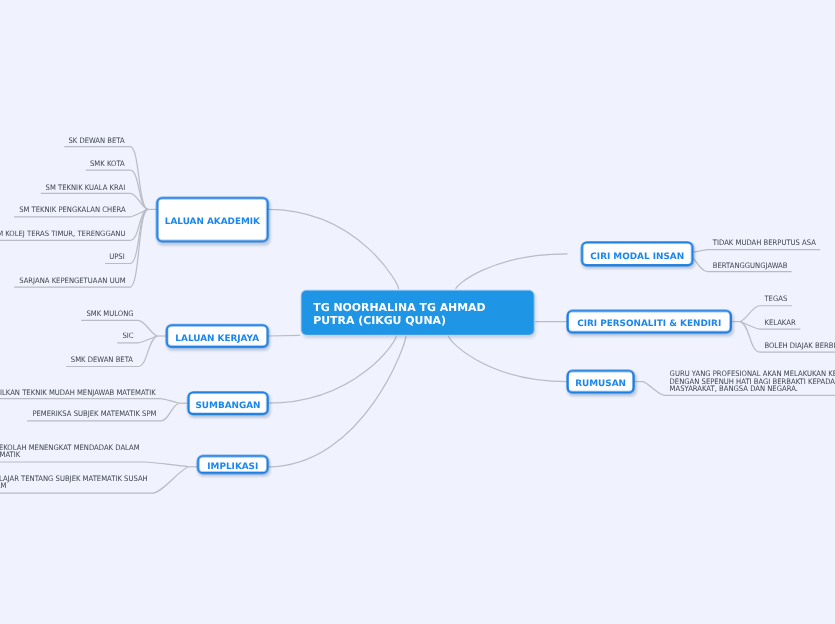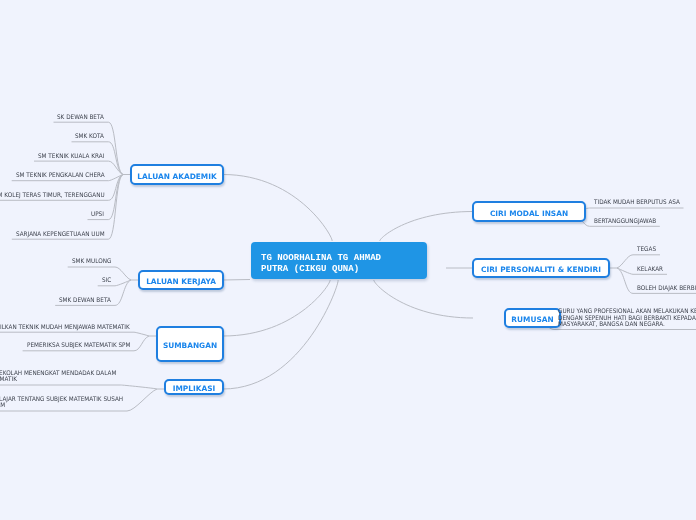--- a/index.html
+++ b/index.html
@@ -55,60 +55,60 @@
       <path d="M22.6 350.8 L134.0 350.8 C140.7 350.8 142.3 338.5 149 336" fill="none" stroke="#b9bcc4" stroke-width="1"></path>
       <path d="M-33.6 385 L120.8 385 C122.6 385 155.2 388.3 157 389" fill="none" stroke="#b9bcc4" stroke-width="1"></path>
       <path d="M-31.1 411 L127.0 411 C135.0 411 149.0 392.0 157 389" fill="none" stroke="#b9bcc4" stroke-width="1"></path>
       <path d="M683.5 208 L589.6 208 C588.0 208 574.6 210.9 573 211.5" fill="none" stroke="#b9bcc4" stroke-width="1"></path>
       <path d="M659.8 226.3 L589.6 226.3 C582.9 226.3 579.7 214.0 573 211.5" fill="none" stroke="#b9bcc4" stroke-width="1"></path>
       <path d="M660.0 254.8 L633.0 254.8 C627.1 254.8 622.9 265.8 617 268" fill="none" stroke="#b9bcc4" stroke-width="1"></path>
       <path d="M667.0 274.3 L633.0 274.3 C630.2 274.3 619.8 269.1 617 268" fill="none" stroke="#b9bcc4" stroke-width="1"></path>
       <path d="M721.1 293.4 L633.0 293.4 C625.0 293.4 625.0 271.0 617 268" fill="none" stroke="#b9bcc4" stroke-width="1"></path>
       <path d="M711.0 329.5 L554.0 329.5 C548.8 329.5 541.2 319.9 536 318" fill="none" stroke="#b9bcc4" stroke-width="1"></path>
     </svg>
-<div class="root-node" style="left: 251px; top: 242px; width: 176px; height: 37px; font-family: Liberation Mono, monospace;">
+<div class="root-node" style="left: 251px; top: 242px; width: 194px; height: 37px;">
       <div class="t">TG NOORHALINA TG AHMAD
 PUTRA (CIKGU QUNA)</div>
     </div>
-    <div class="branch" style="left: 130px; top: 164px; width: 94px; height: 21px;">
+    <div class="branch" style="left: 130px; top: 164px; width: 94px; height: 38px;">
       <div class="t">LALUAN AKADEMIK</div>
     </div>
     <div class="leaf" style="transform: scaleX(0.905); top: 114.6px; left: 57.4955px;">SK DEWAN BETA</div>
     <div class="leaf" style="transform: scaleX(0.905); top: 134.2px; left: 75.4683px;">SMK KOTA</div>
     <div class="leaf" style="transform: scaleX(0.905); top: 153.5px; left: 38.0239px;">SM TEKNIK KUALA KRAI</div>
     <div class="leaf" style="transform: scaleX(0.905); top: 173.1px; left: 15.71px;">SM TEKNIK PENGKALAN CHERA</div>
     <div class="leaf" style="transform: scaleX(0.905); top: 192.7px; left: -6.16555px;">SM KOLEJ TERAS TIMUR, TERENGGANU</div>
     <div class="leaf" style="transform: scaleX(0.905); top: 212px; left: 91.4896px;">UPSI</div>
     <div class="leaf" style="transform: scaleX(0.905); top: 231.6px; left: 15.7666px;">SARJANA KEPENGETUAAN UUM</div>
     <div class="branch" style="left: 138px; top: 270px; width: 86px; height: 20px; text-align: center;">
       <div class="t">LALUAN KERJAYA</div>
     </div>
     <div class="leaf" style="transform: scaleX(0.905); top: 259.4px; left: 71.6891px;">SMK MULONG</div>
     <div class="leaf" style="transform: scaleX(0.905); top: 278.2px; left: 101.71px;">SIC</div>
     <div class="leaf" style="transform: scaleX(0.905); top: 297.8px; left: 59.1746px;">SMK DEWAN BETA</div>
-    <div class="branch" style="left: 156px; top: 326px; width: 68px; height: 36px;">
+    <div class="branch" style="left: 156px; top: 326px; width: 68px; height: 20px;">
       <div class="t">SUMBANGAN</div>
     </div>
     <div class="leaf" style="transform: scaleX(0.905); top: 324.6px; left: -28.7709px;">MENGHASILKAN TEKNIK MUDAH MENJAWAB MATEMATIK</div>
     <div class="leaf" style="transform: scaleX(0.905); top: 343.2px; left: 26.5896px;">PEMERIKSA SUBJEK MATEMATIK SPM</div>
     <div class="branch" style="left: 164px; top: 379px; width: 60px; height: 16px;">
       <div class="t">IMPLIKASI</div>
     </div>
     <div class="leaf" style="transform: scaleX(0.905); top: 371px; left: -29.5837px;"><div class="leafline" style="top: 0px; left: 0px;">PELAJAR SEKOLAH MENENGKAT MENDADAK DALAM</div><div class="leafline" style="top: 6.4px; left: 15.6334px;">MATEMATIK</div></div>
     <div class="leaf" style="transform: scaleX(0.905); top: 397px; left: -27.0886px;"><div class="leafline" style="top: 0px; left: 0px;">TIADA PELAJAR TENTANG SUBJEK MATEMATIK SUSAH</div><div class="leafline" style="top: 6.4px; left: 13.8499px;">FAHAM</div></div>
-    <div class="branch" style="left: 472px; top: 201px; width: 114px; height: 21px;">
+    <div class="branch" style="left: 484px; top: 201px; width: 94px; height: 21px;">
       <div class="t">CIRI MODAL INSAN</div>
     </div>
     <div class="leaf" style="transform: scaleX(0.905); top: 200.4px; left: 593.6px;">TIDAK MUDAH BERPUTUS ASA</div>
     <div class="leaf" style="transform: scaleX(0.905); top: 218.7px; left: 593.6px;">BERTANGGUNGJAWAB</div>
     <div class="branch" style="left: 472px; top: 258px; width: 138px; height: 20px;">
       <div class="t">CIRI PERSONALITI &amp; KENDIRI</div>
     </div>
     <div class="leaf" style="transform: scaleX(0.905); top: 247.2px; left: 637px;">TEGAS</div>
     <div class="leaf" style="transform: scaleX(0.905); top: 266.7px; left: 637px;">KELAKAR</div>
     <div class="leaf" style="transform: scaleX(0.905); top: 285.8px; left: 637px;">BOLEH DIAJAK BERBINCANG</div>
-    <div class="branch" style="left: 472px; top: 308px; width: 57px; height: 20px; margin-left: 32px;">
+    <div class="branch" style="left: 472px; top: 308px; width: 57px; height: 20px;">
       <div class="t">RUMUSAN</div>
     </div>
     <div class="leaf" style="transform: scaleX(0.905); top: 309.1px; left: 558px;">GURU YANG PROFESIONAL AKAN MELAKUKAN KERJA
 DENGAN SEPENUH HATI BAGI BERBAKTI KEPADA
 MASYARAKAT, BANGSA DAN NEGARA.</div>
   </div>
 
 </body></html>

